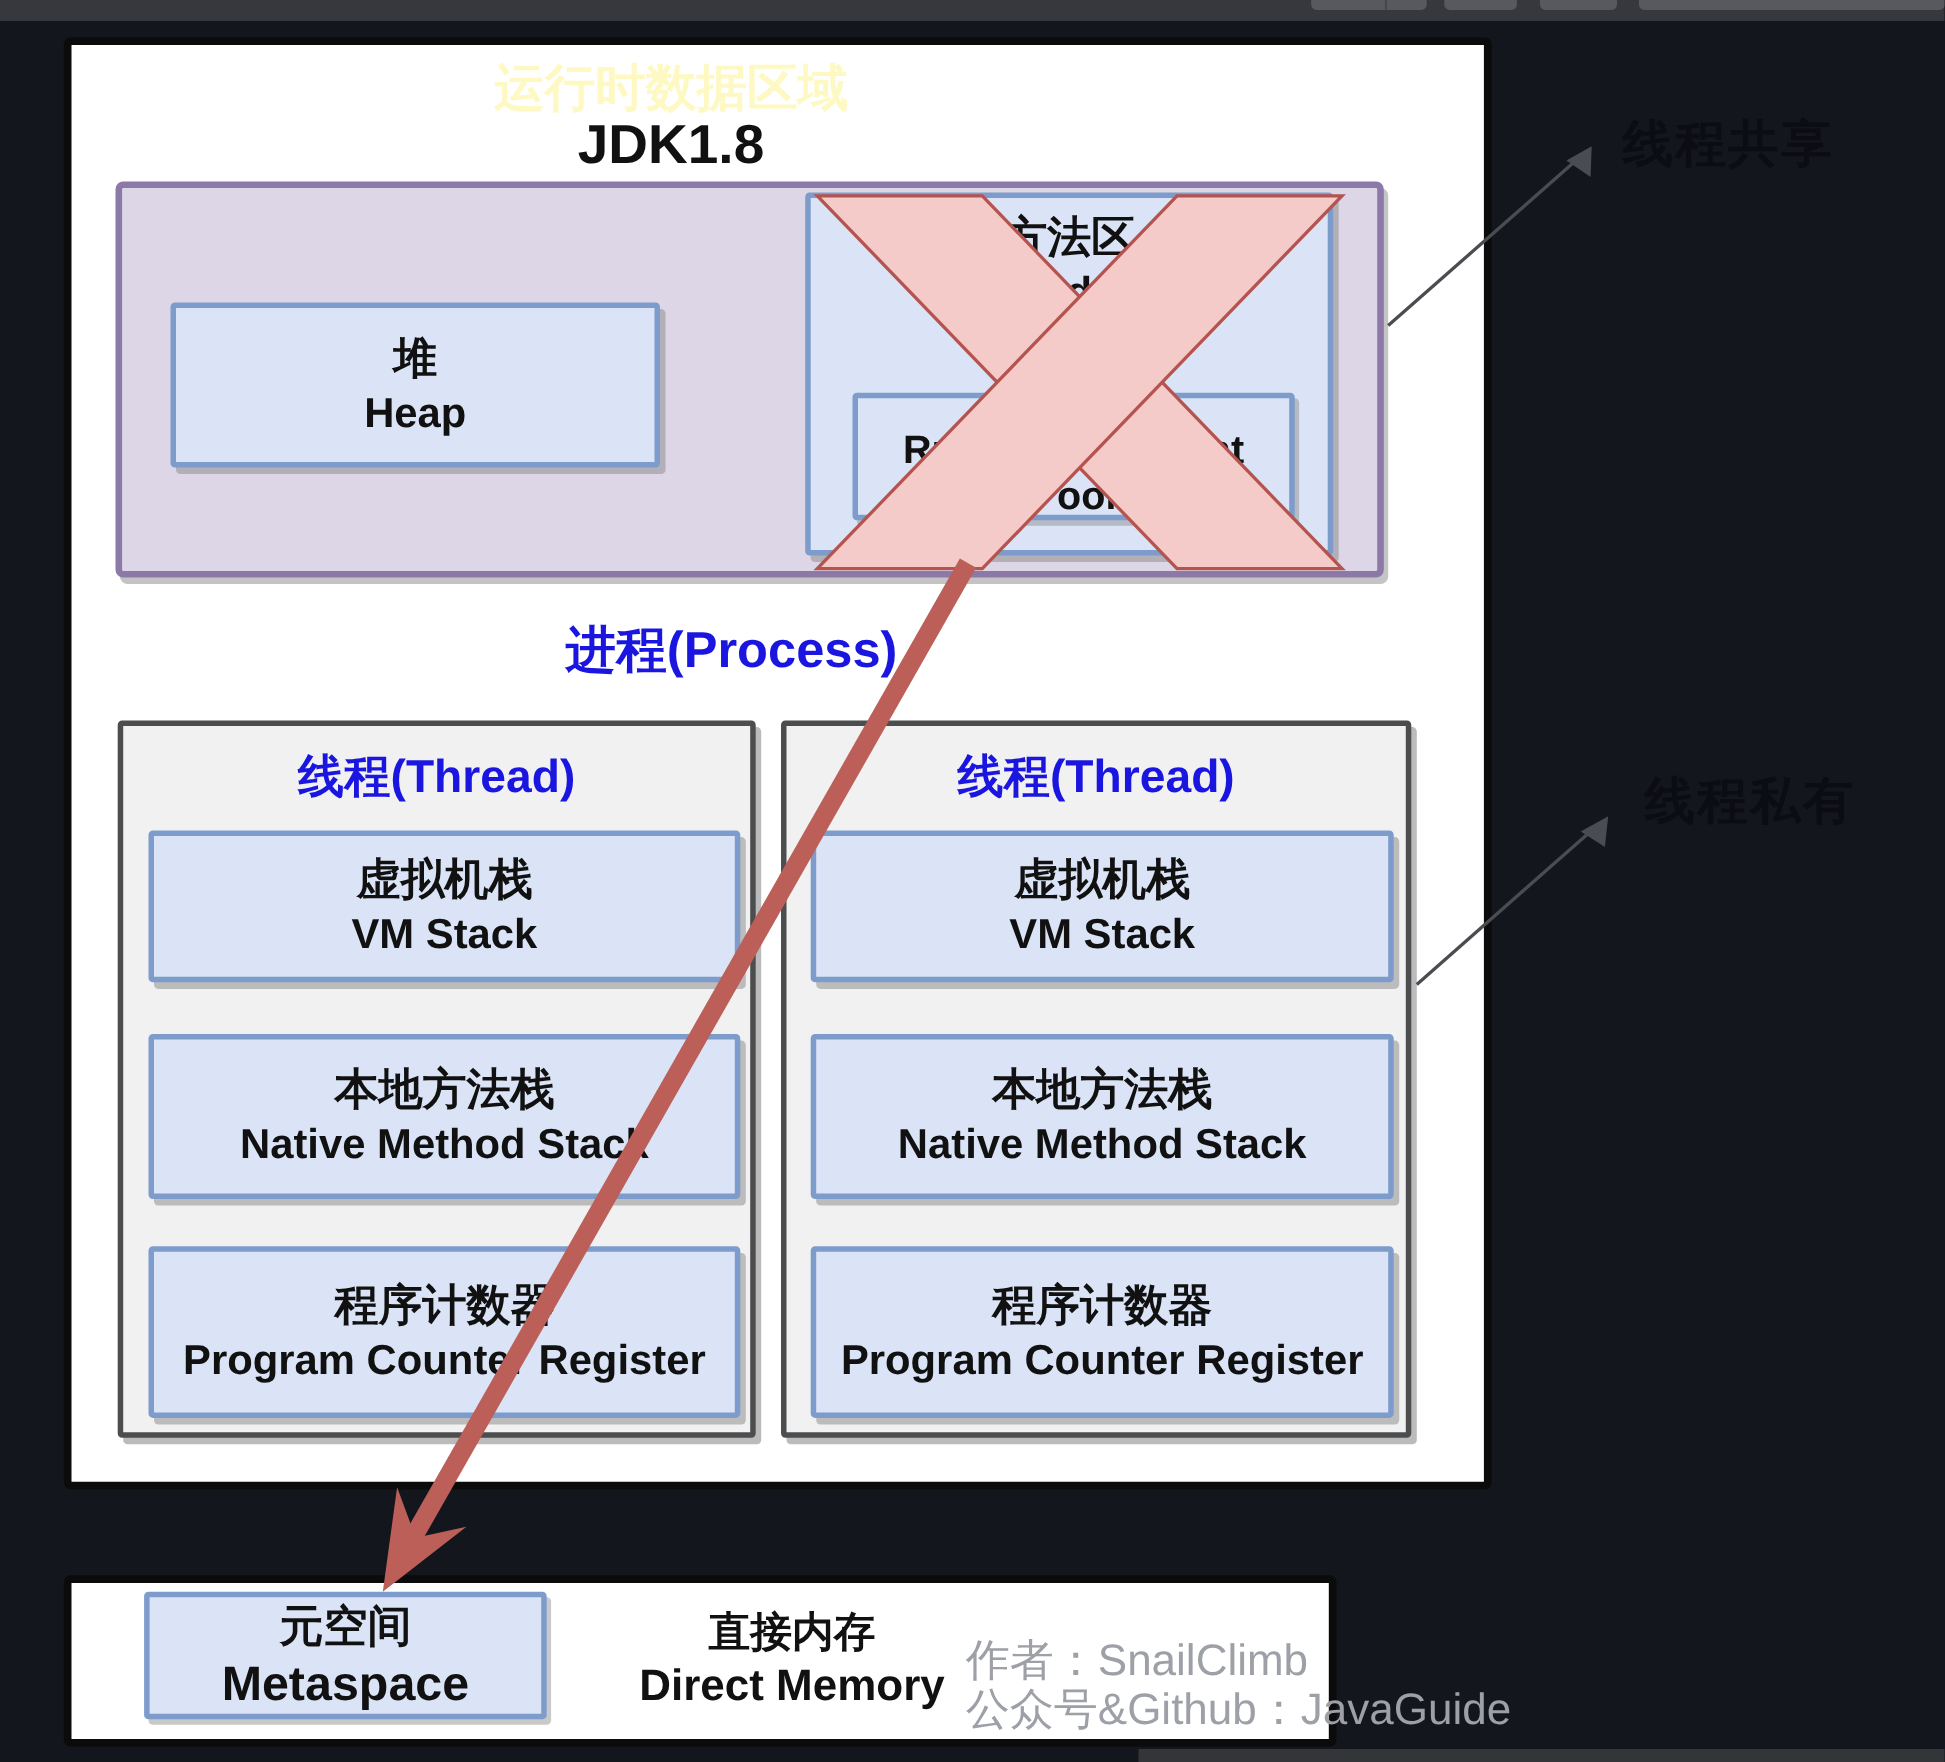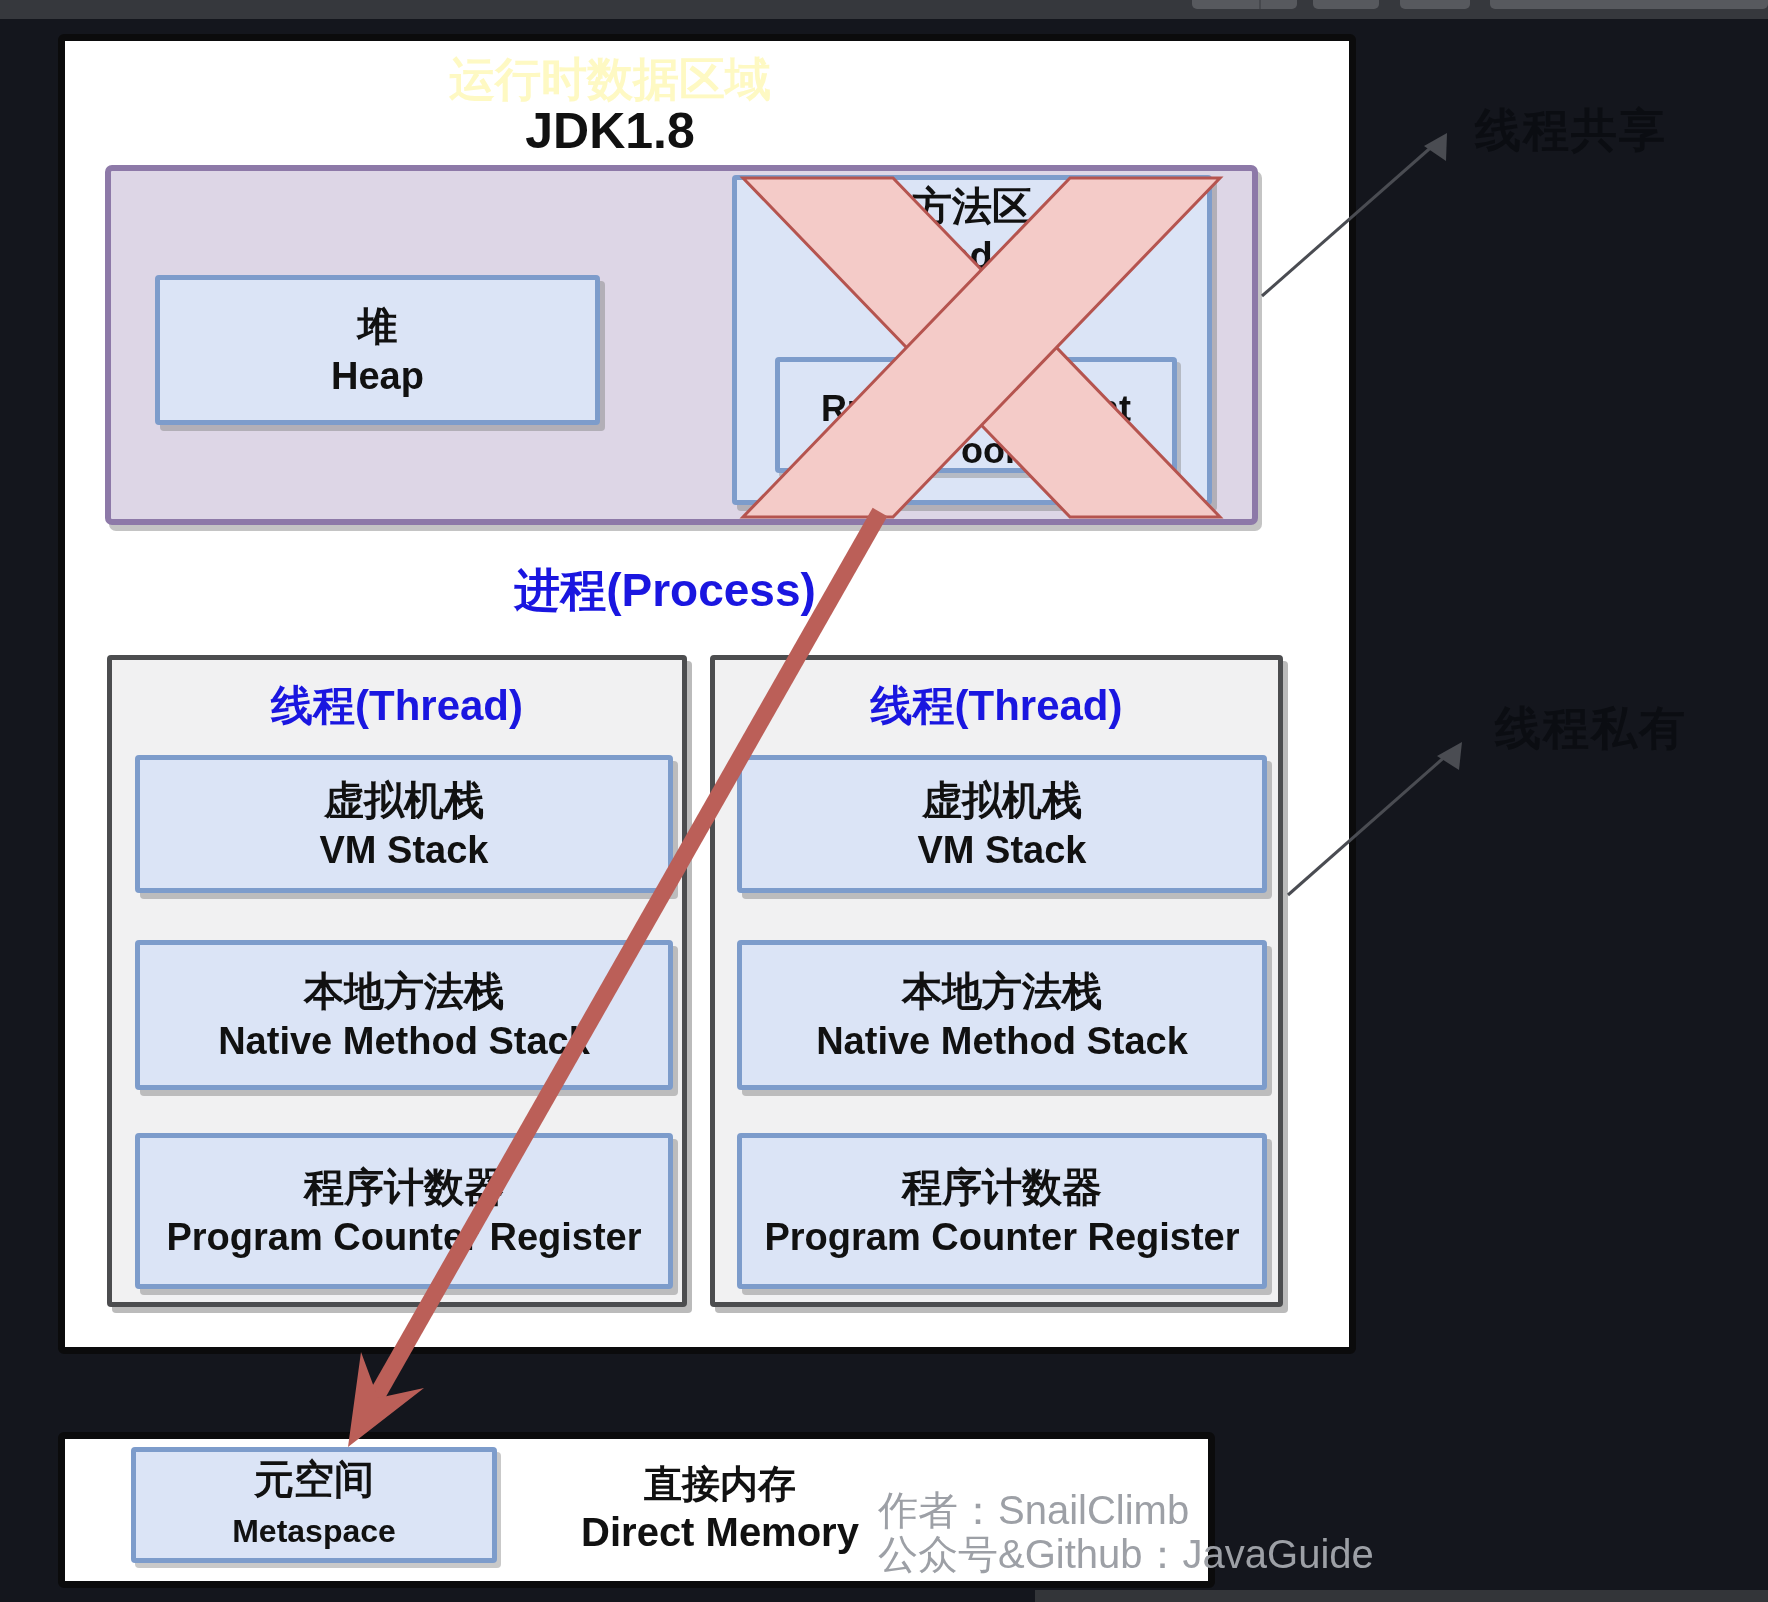--- a/index.html
+++ b/index.html
@@ -66,21 +66,21 @@
     <div class="title-line2">JDK1.8</div>
   </div>
 
   <div class="abs layer" id="shared-region"></div>
 
   <div class="abs layer bluebox" style="left:155px;top:275px;width:445px;height:150px;">
     <span class="zh">堆</span>
     <span class="en">Heap</span>
   </div>
 
-  <div class="abs layer bluebox" style="left:732px;top:175px;width:480px;height:330px;justify-content:flex-start;">
+  <div class="abs layer bluebox" style="left:732px;top:175px;width:480px;height:330px;justify-content:flex-start;padding-top:10px;">
     <span class="zh">方法区</span>
     <span class="en">Method Area</span>
     <div class="abs bluebox" style="left:38px;top:177px;width:402px;height:116px;box-shadow:4px 5px 0 rgba(135,135,135,.45);padding-top:26px;justify-content:flex-start;">
       <span style="font-size:36px;">Runtime Constant Pool</span>
     </div>
   </div>
 
   <div class="abs layer blue-label" style="left:415px;top:560px;width:500px;text-align:center;font-size:46px;">进程(Process)</div>
 
   <div class="abs layer threadbox" style="left:107px;top:655px;width:580px;height:652px;">
@@ -115,21 +115,21 @@
     </div>
   </div>
 
   <div class="abs dark-note" style="left:1475px;top:100px;">线程共享</div>
   <div class="abs dark-note" style="left:1495px;top:698px;">线程私有</div>
 
   <div class="abs panel layer" style="left:58px;top:1432px;width:1157px;height:156px;"></div>
 
   <div class="abs layer bluebox" style="left:131px;top:1447px;width:366px;height:116px;box-shadow:4px 5px 0 rgba(135,135,135,.45);">
     <span style="font-size:40px;line-height:52px;">元空间</span>
-    <span style="font-size:32px;line-height:52px;text-align:right;">Metaspace</span>
+    <span style="font-size:44px;line-height:52px;text-align:right;">Metaspace</span>
   </div>
 
   <div class="abs layer" style="left:540px;top:1460px;width:360px;text-align:center;font-weight:bold;color:#111;">
     <div style="font-size:38px;line-height:48px;">直接内存</div>
     <div style="font-size:40px;line-height:48px;">Direct Memory</div>
   </div>
 
   <div class="abs layer" style="left:878px;top:1488px;">
     <div class="credit">作者：SnailClimb</div>
     <div class="credit">公众号&amp;Github：JavaGuide</div>

